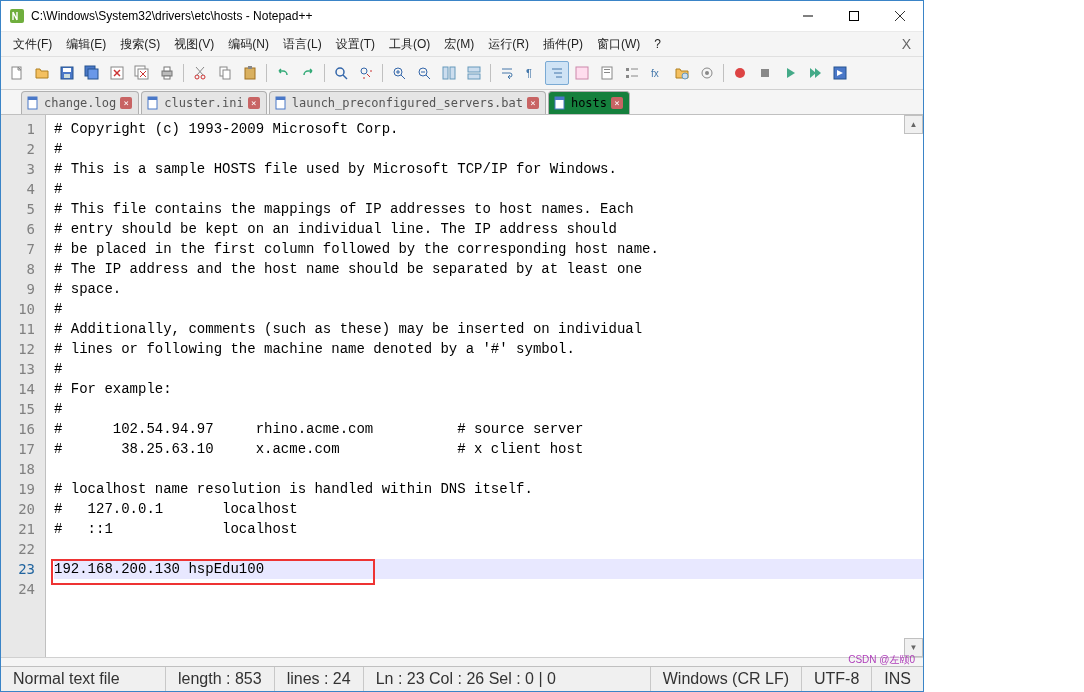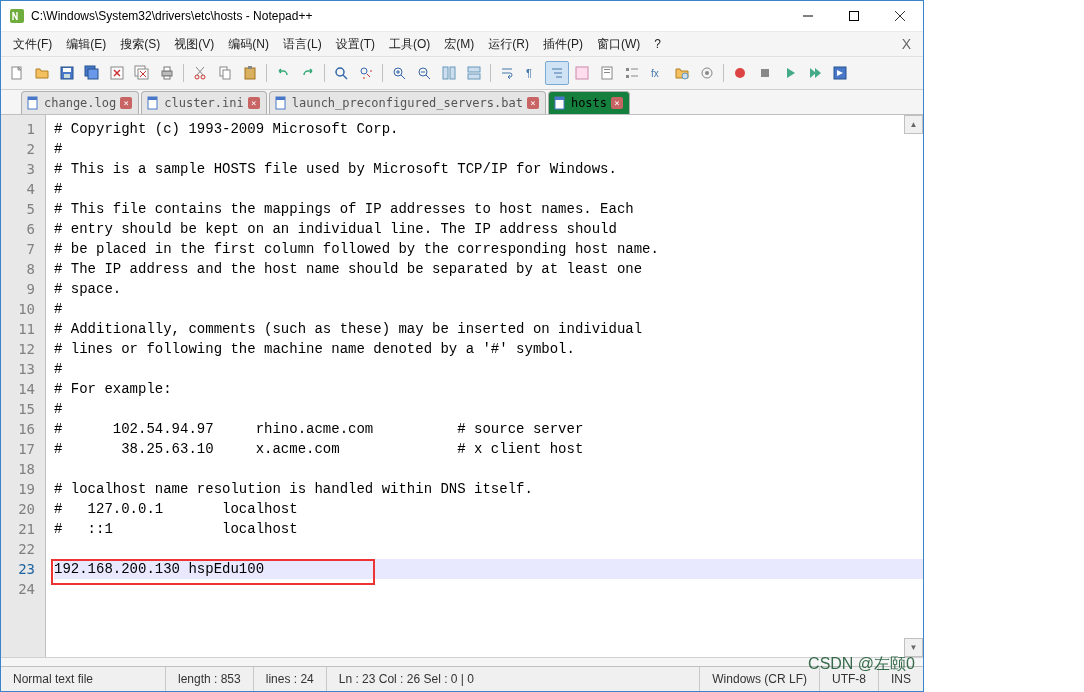--- a/index.html
+++ b/index.html
@@ -24,24 +24,24 @@
 .editor-area{flex:1;display:flex;overflow:hidden;position:relative}
 .gutter{width:44px;background:#e8e8e8;border-right:1px solid #c0c0c0;padding-top:4px;text-align:right;font-family:Consolas,monospace;font-size:14px;color:#808080;line-height:20px}
 .gutter .ln{padding-right:10px}
 .gutter .ln.current{color:#20649f;font-weight:normal}
 .code{flex:1;padding:4px 0 0 8px;font-family:Consolas,"Courier New",monospace;font-size:14px;line-height:20px;white-space:pre;color:#000;position:relative}
 .code .line{height:20px}
 .code .current-line{background:#e8e8ff}
 .highlight-box{position:absolute;left:50px;top:444px;width:320px;height:22px;border:2px solid #e33;pointer-events:none}
 .scrollbar-btn{position:absolute;right:0;width:17px;height:17px;background:#f0f0f0;border:1px solid #c0c0c0;display:flex;align-items:center;justify-content:center;font-size:8px;color:#666}
 .thin-bar{height:8px;background:#f5f5f5;border-top:1px solid #d0d0d0}
-.statusbar{height:24px;display:flex;align-items:center;background:#f0f0f0;border-top:1px solid #c0c0c0;font-size:12px;color:#333}
+.statusbar{height:24px;display:flex;align-items:center;background:#f0f0f0;border-top:1px solid #c0c0c0;font-size:16px;color:#333}
 .statusbar .cell{padding:0 12px;border-right:1px solid #c8c8c8;height:100%;display:flex;align-items:center}
 .statusbar .cell.wide{flex:1}
-.watermark{position:absolute;right:8px;bottom:16px;font-size:16px;color:#14532d;opacity:.85;pointer-events:none}
+.watermark{position:absolute;right:8px;bottom:24px;font-size:10px;color:#a21caf;opacity:.85;pointer-events:none}
 svg{display:block}
 </style>
 </head>
 <body>
 
 <div class="window">
 
   <div class="titlebar">
     <span class="app-icon">
       <svg width="16" height="16" viewBox="0 0 16 16">

